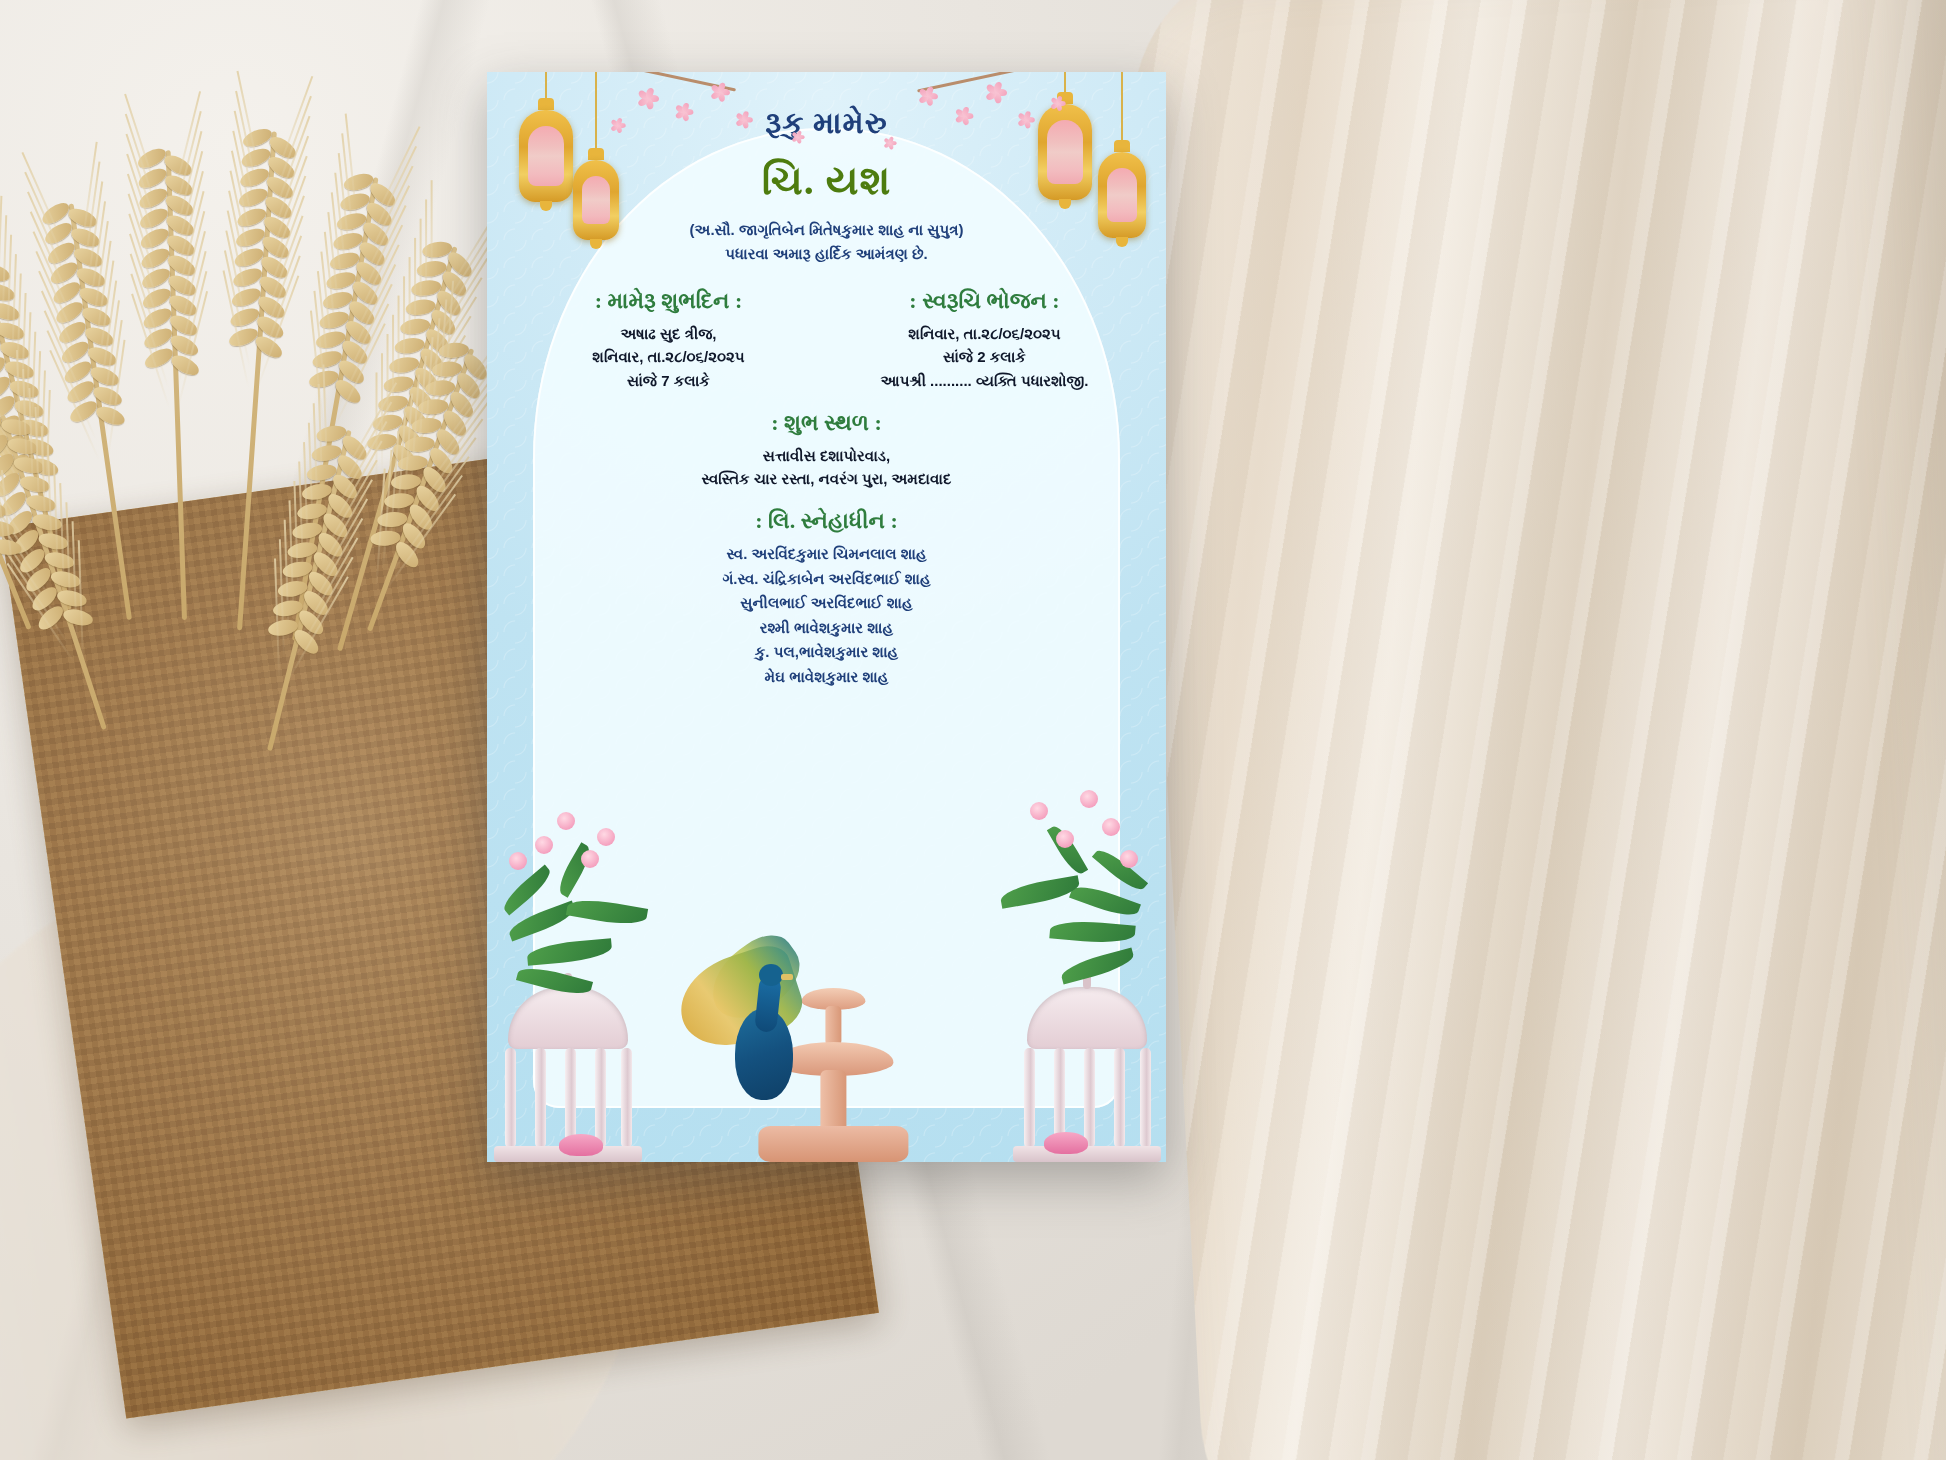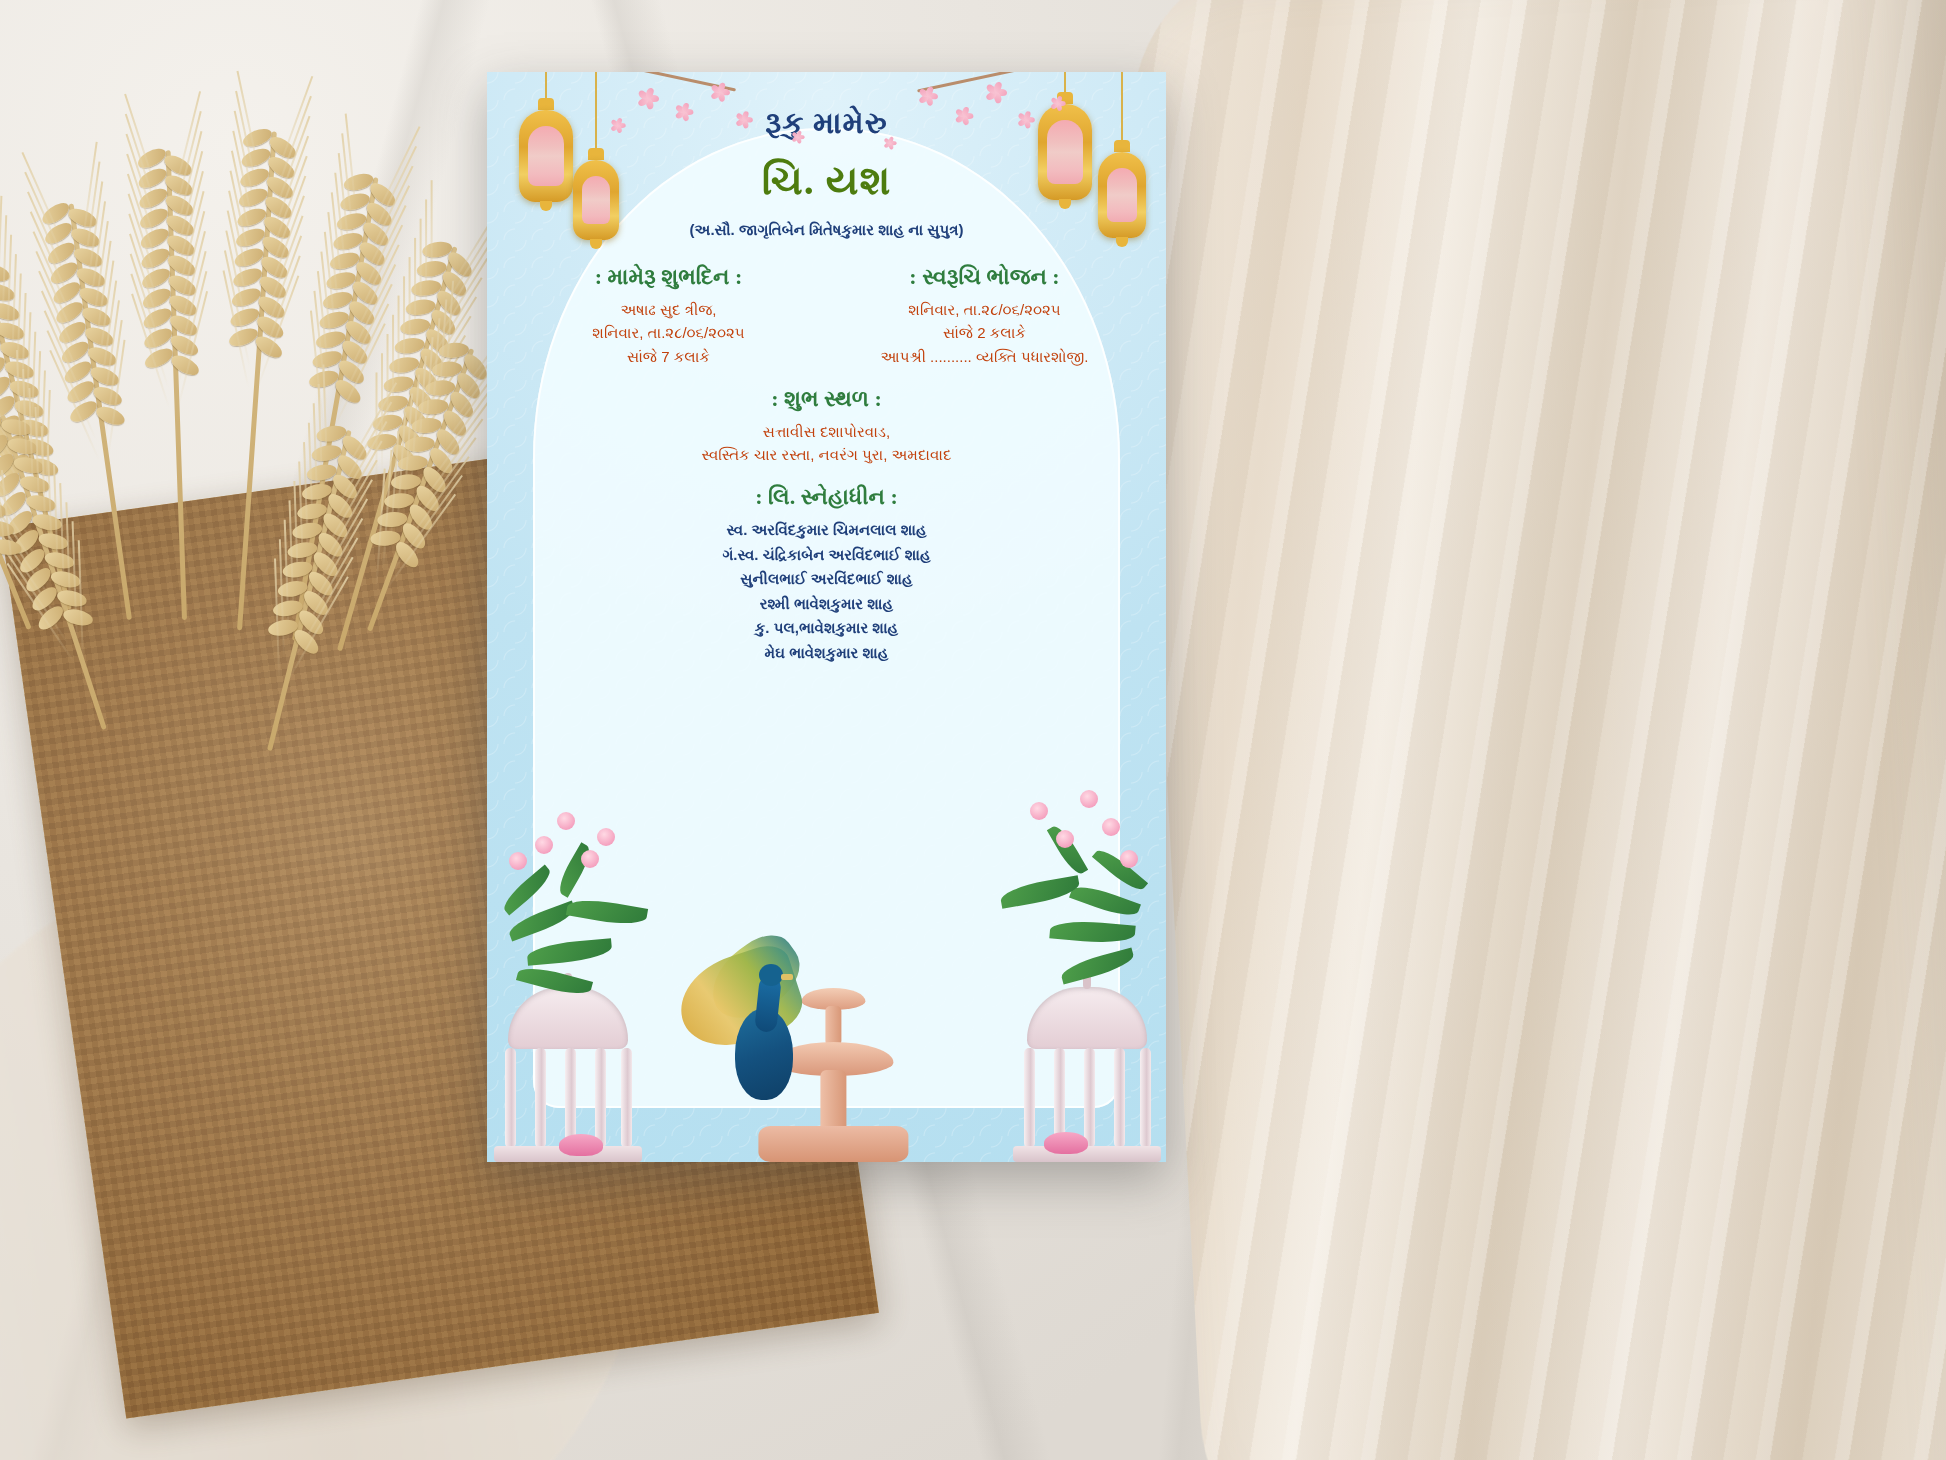--- a/index.html
+++ b/index.html
@@ -126,21 +126,21 @@
   }
   .verse{color:#1f3f7a;font-size:15.5px;line-height:1.62;margin-top:18px;font-weight:bold;}
   .name{
     font-family:"Liberation Serif", serif;font-weight:bold;color:#4d7c0f;
     font-size:40px;margin-top:16px;letter-spacing:1px;
   }
   .sub{color:#1f3f7a;font-size:15px;line-height:1.6;margin-top:14px;font-weight:bold;}
   .cols{display:flex;justify-content:center;gap:26px;margin-top:22px;}
   .col{width:290px;}
   .sec-head{color:#2f7d3e;font-family:"Liberation Serif", serif;font-weight:bold;font-size:22px;}
-  .sec-body{color:#c2410c;font-size:15px;line-height:1.55;margin-top:8px;font-weight:normal;}
+  .sec-body{color:#0f172a;font-size:15px;line-height:1.55;margin-top:8px;font-weight:bold;}
   .sec-head-wide{color:#2f7d3e;font-family:"Liberation Serif", serif;font-weight:bold;font-size:22px;margin-top:18px;}
   .names-list{color:#1f3f7a;font-size:15px;line-height:1.5;margin-top:8px;font-weight:bold;}
   .names-list div{padding:1px 0;}
 
   
   .art{position:absolute;left:0;bottom:0;width:679px;height:300px;pointer-events:none;}
   .gazebo{position:absolute;bottom:0;width:150px;height:175px;}
   .dome{position:absolute;left:50%;top:0;width:120px;height:62px;transform:translateX(-50%);
     background:linear-gradient(180deg,#f6ecef,#e3cdd4);border-radius:60px 60px 10px 10px;
     box-shadow:0 2px 5px rgba(120,100,110,.3) inset;}
@@ -682,20 +682,21 @@
     <div class="branch" style="right:120px;top:4px;width:130px;height:3px;transform:rotate(-12deg);"></div>
 
     <div class="content">
       <div class="title">રૂકુ મામેરુ</div>
 
 
       <div class="name">ચિ. યશ</div>
 
       <div class="sub">
         <div>(અ.સૌ. જાગૃતિબેન મિતેષકુમાર શાહ ના સુપુત્ર)</div>
+        <div>પધારવા અમારૂ હાર્દિક આમંત્રણ છે.</div>
       </div>
 
       <div class="cols">
         <div class="col">
           <div class="sec-head">: મામેરૂ શુભદિન :</div>
           <div class="sec-body">
             <div>અષાઢ સુદ ત્રીજ,</div>
             <div>શનિવાર,  તા.૨૮/૦૬/૨૦૨૫</div>
             <div>સાંજે 7 કલાકે</div>
           </div>

